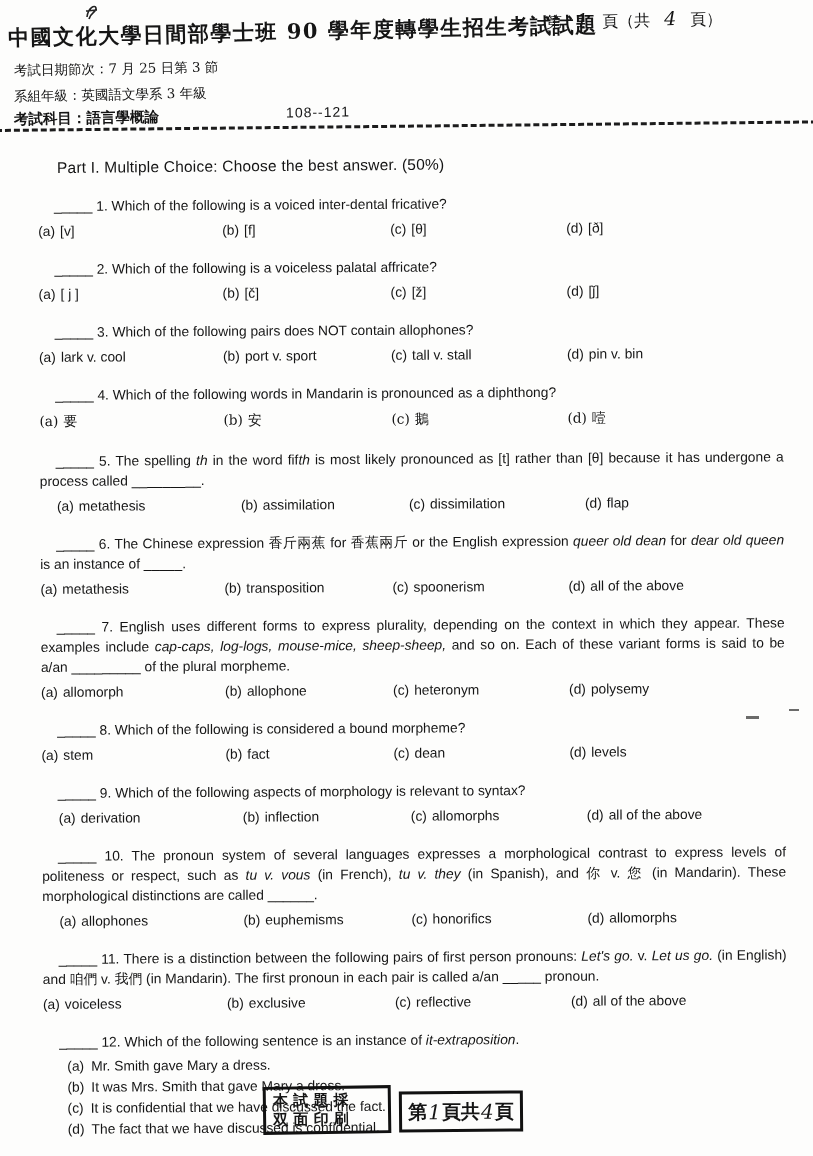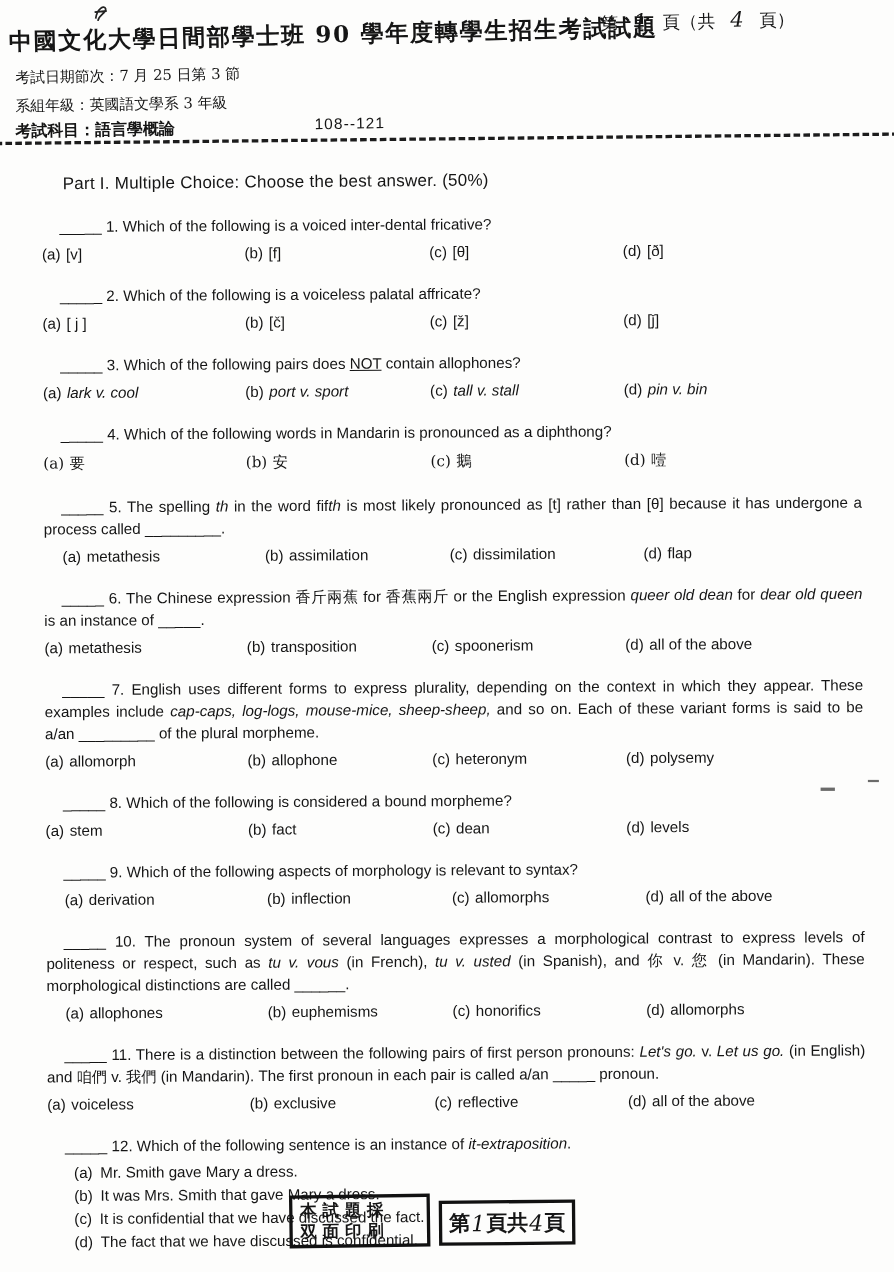--- a/index.html
+++ b/index.html
@@ -17,26 +17,26 @@
   .code{position:absolute;left:286px;top:104px;font-size:14px;letter-spacing:1px;transform:rotate(-1deg);}
   .divider{position:absolute;top:129px;left:-4px;width:821px;border-top:3.5px dashed #1c1c1c;
            transform:rotate(-0.6deg);transform-origin:left center;}
   
   .part-heading{position:absolute;top:159px;left:57px;font-size:15.5px;transform:rotate(-0.5deg);
                 transform-origin:left center;letter-spacing:0.2px;}
   .questions{position:absolute;top:197px;left:38px;width:744px;transform:rotate(-0.35deg);transform-origin:left top;}
   .q{margin-bottom:21px;}
   .q-text{margin:0;font-size:13.8px;line-height:1.45;text-align:justify;text-indent:16px;}
   .seg-i{font-style:italic;}
-  .seg-u{text-decoration:underline;}
+  .seg-u{}
   .opts{display:grid;grid-template-columns:184px 168px 176px 1fr;margin-top:7px;font-size:13.8px;}
   .opts-ind{padding-left:17px;}
   .opt{white-space:nowrap;}
   .opt .lbl{margin-right:5px;}
-  .opt-italic .optv{font-style:italic;margin-top:18px;}
+  .opt-italic .optv{margin-top:18px;}
   .opts-stacked{margin:4px 0 0 24px;font-size:13.8px;line-height:1.38;}
   .opts-stacked p{margin:0 0 2px 0;}
   .opts-stacked .lbl{margin-right:7px;}
   .q12{margin-bottom:0;}
   
   .stamp-print{position:absolute;left:263px;top:1086px;width:128px;height:48px;border:3px solid #111;
                box-sizing:border-box;display:flex;flex-direction:column;justify-content:space-around;
                padding:2px 7px;font-size:15px;font-weight:bold;transform:rotate(-0.8deg);}
   .stamp-print div{display:flex;justify-content:space-between;}
   .stamp-page{position:absolute;left:399px;top:1091px;width:124px;height:41px;border:3px solid #111;
@@ -154,21 +154,21 @@
     <p class="q-text"><span>_____ 9. Which of the following aspects of morphology is relevant to syntax?</span></p>
     <div class="opts opts-ind">
       <span class="opt"><span class="lbl">(a)</span><span class="optv">derivation</span></span>
       <span class="opt"><span class="lbl">(b)</span><span class="optv">inflection</span></span>
       <span class="opt"><span class="lbl">(c)</span><span class="optv">allomorphs</span></span>
       <span class="opt"><span class="lbl">(d)</span><span class="optv">all of the above</span></span>
     </div>
   </div>
 
   <div class="q">
-    <p class="q-text"><span>_____ 10. The pronoun system of several languages expresses a morphological contrast to express levels of politeness or respect, such as </span><span class="seg-i">tu v. vous</span><span> (in French), </span><span class="seg-i">tu v. usted</span><span> (in Spanish), and 你 v. 您 (in Mandarin). These morphological distinctions are called ______.</span></p>
+    <p class="q-text"><span>_____ 10. The pronoun system of several languages expresses a morphological contrast to express levels of politeness or respect, such as </span><span class="seg-i">tu v. vous</span><span> (in French), </span><span class="seg-i">tu v. they</span><span> (in Spanish), and 你 v. 您 (in Mandarin). These morphological distinctions are called ______.</span></p>
     <div class="opts opts-ind">
       <span class="opt"><span class="lbl">(a)</span><span class="optv">allophones</span></span>
       <span class="opt"><span class="lbl">(b)</span><span class="optv">euphemisms</span></span>
       <span class="opt"><span class="lbl">(c)</span><span class="optv">honorifics</span></span>
       <span class="opt"><span class="lbl">(d)</span><span class="optv">allomorphs</span></span>
     </div>
   </div>
 
   <div class="q">
     <p class="q-text"><span>_____ 11. There is a distinction between the following pairs of first person pronouns: </span><span class="seg-i">Let's go.</span><span> v. </span><span class="seg-i">Let us go.</span><span> (in English) and 咱們 v. 我們 (in Mandarin). The first pronoun in each pair is called a/an _____ pronoun.</span></p>

